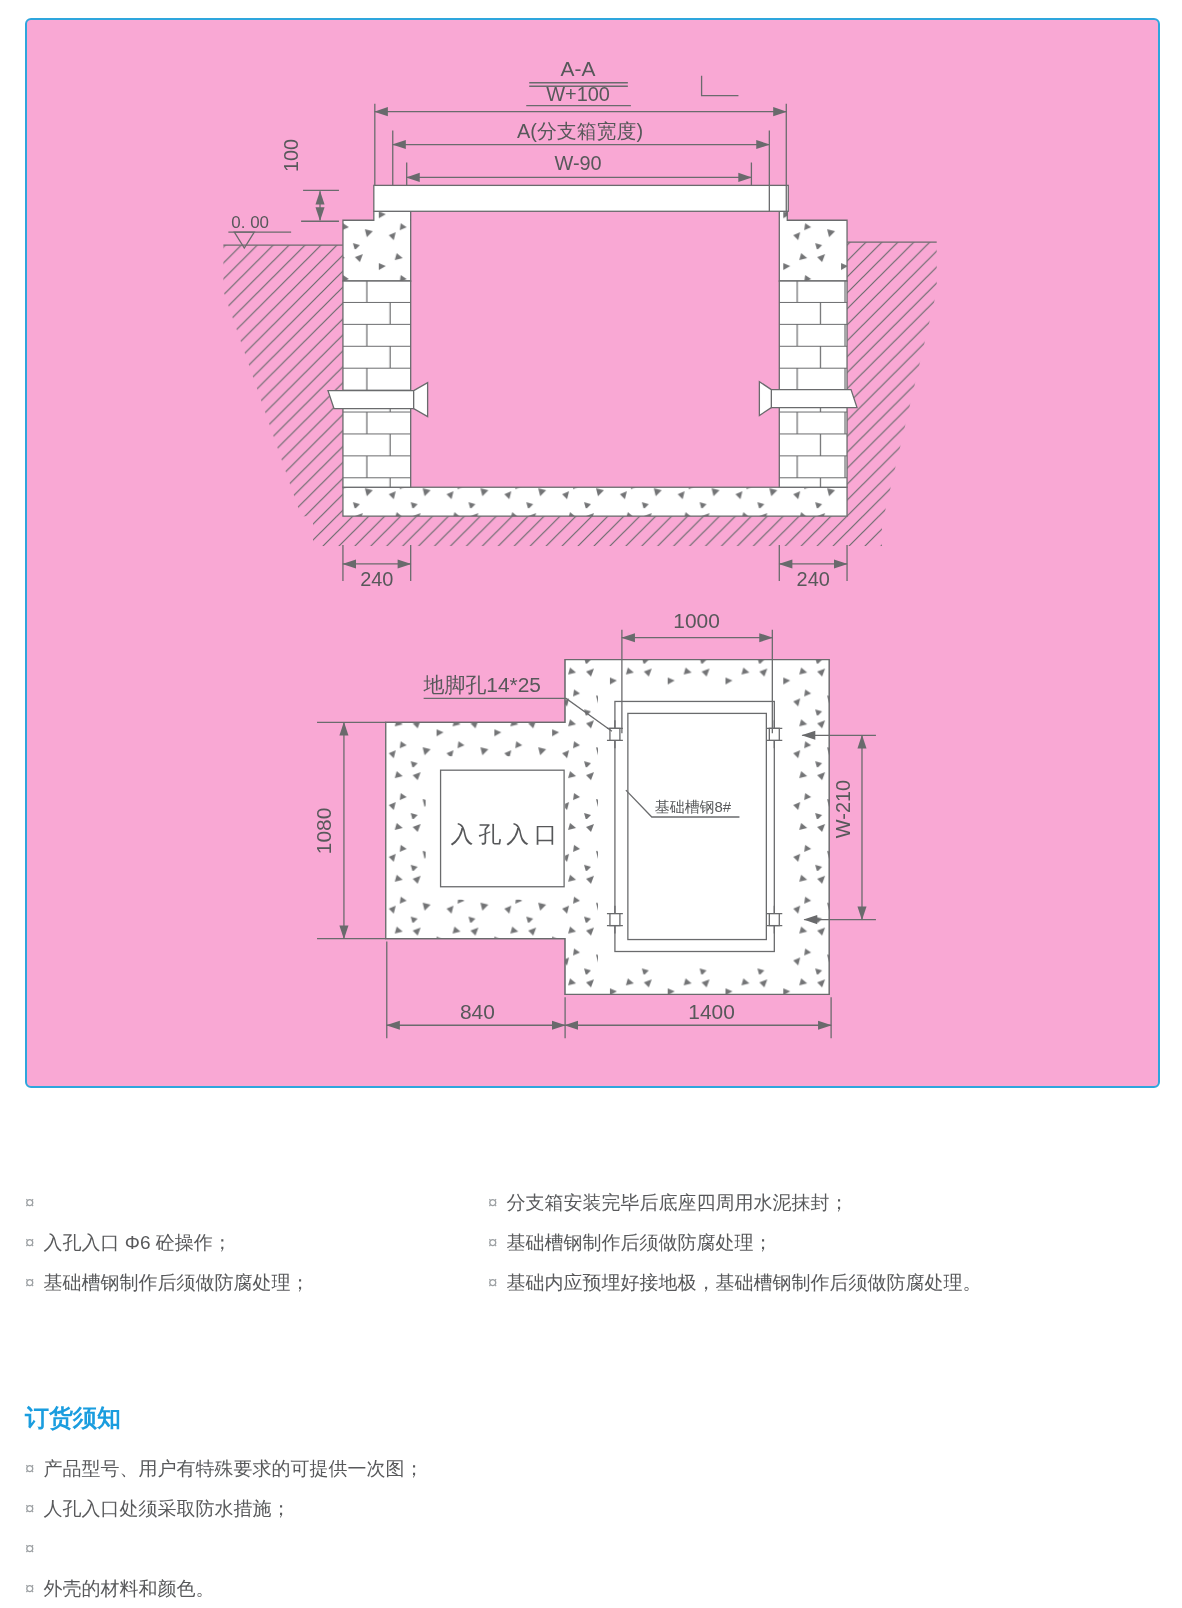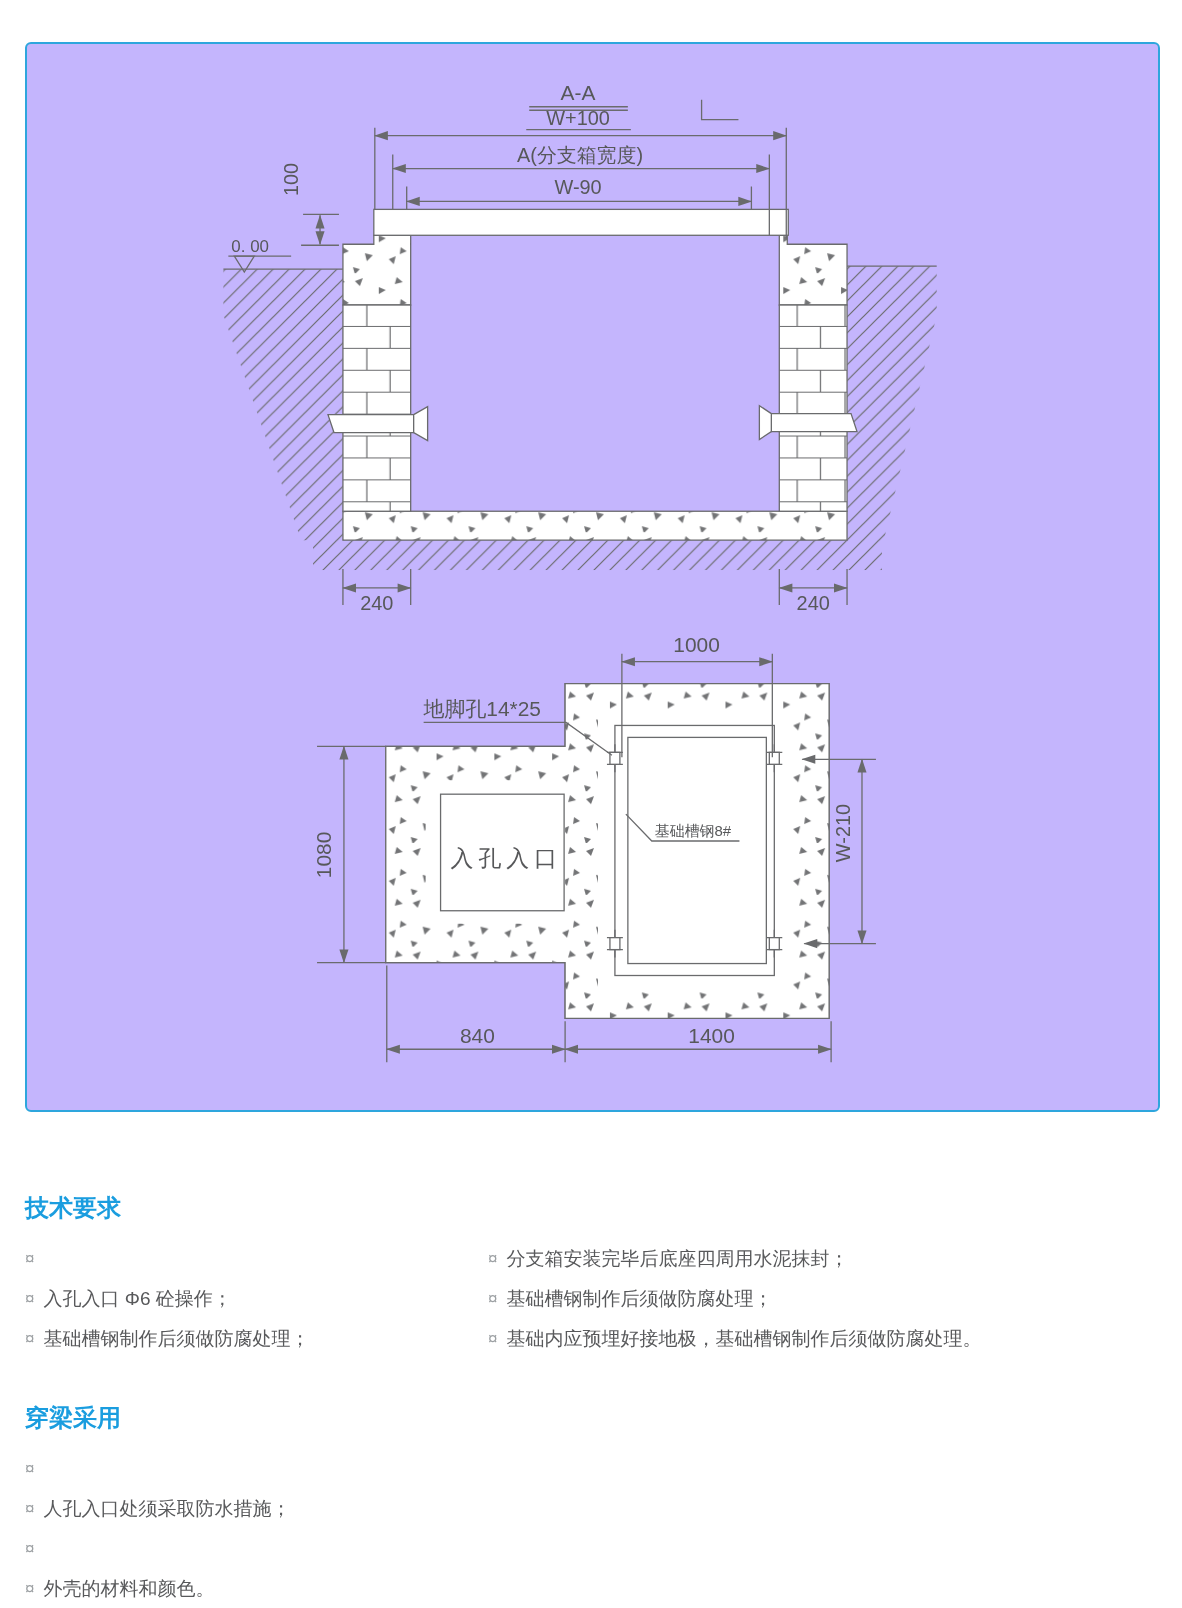--- a/index.html
+++ b/index.html
@@ -1,19 +1,19 @@
 <!DOCTYPE html>
 <html><head>
 <meta charset="utf-8">
 <style>
   html,body{margin:0;padding:0;background:#fff;}
   body{width:1182px;height:1608px;position:relative;
        font-family:"Liberation Sans","DejaVu Sans",sans-serif;color:#58595b;}
-  .panel{position:absolute;left:25px;top:42px;width:1131px;height:1066px;
-         border:2px solid #2ea6dd;border-radius:6px;background:#c4b5fd;}
+  .panel{position:absolute;left:25px;top:18px;width:1131px;height:1066px;
+         border:2px solid #2ea6dd;border-radius:6px;background:#f9a8d4;}
   .panel svg{width:100%;height:100%;display:block;}
   
   .ln{stroke:#6a6b6d;stroke-width:1.3;fill:none;}
   .lnf{stroke:#6a6b6d;stroke-width:1.3;fill:#fff;}
   .stp{stroke:#6a6b6d;stroke-width:1.3;fill:url(#stip);}
   .brk{stroke:#6a6b6d;stroke-width:1.3;fill:url(#brick);}
   text{fill:#57585a;}
   .m{text-anchor:middle;}
   .t15{font-size:15px;} .t17{font-size:17px;} .t20{font-size:20px;}
   .t21{font-size:21px;} .t23{font-size:23px;letter-spacing:5px;}
@@ -206,21 +206,20 @@
     <g>
       <path class="ln" d="M832,1011 V1052"></path>
       <path class="ln" d="M565,1039 H832" marker-start="url(#arr)" marker-end="url(#arr)"></path>
       <text class="t21 m" x="712" y="1033">1400</text>
     </g>
   </g>
 </svg>
 </div>
 
 <section class="sec sec-tech">
-  <h2>技术要求</h2>
   <div class="cols">
     <ul>
       <li>
         <span class="bullet">¤</span>
       </li>
       <li>
         <span class="bullet">¤</span>
         <span>入孔入口 Φ6 砼操作；</span>
       </li>
       <li>
@@ -239,24 +238,25 @@
       </li>
       <li>
         <span class="bullet">¤</span>
         <span>基础内应预埋好接地极，基础槽钢制作后须做防腐处理。</span>
       </li>
     </ul>
   </div>
 </section>
 
 <section class="sec sec-order">
-  <h2>穿梁采用</h2>
+  <h2>订货须知</h2>
   <ul>
     <li>
       <span class="bullet">¤</span>
+      <span>产品型号、用户有特殊要求的可提供一次图；</span>
     </li>
     <li>
       <span class="bullet">¤</span>
       <span>人孔入口处须采取防水措施；</span>
     </li>
     <li>
       <span class="bullet">¤</span>
     </li>
     <li>
       <span class="bullet">¤</span>

